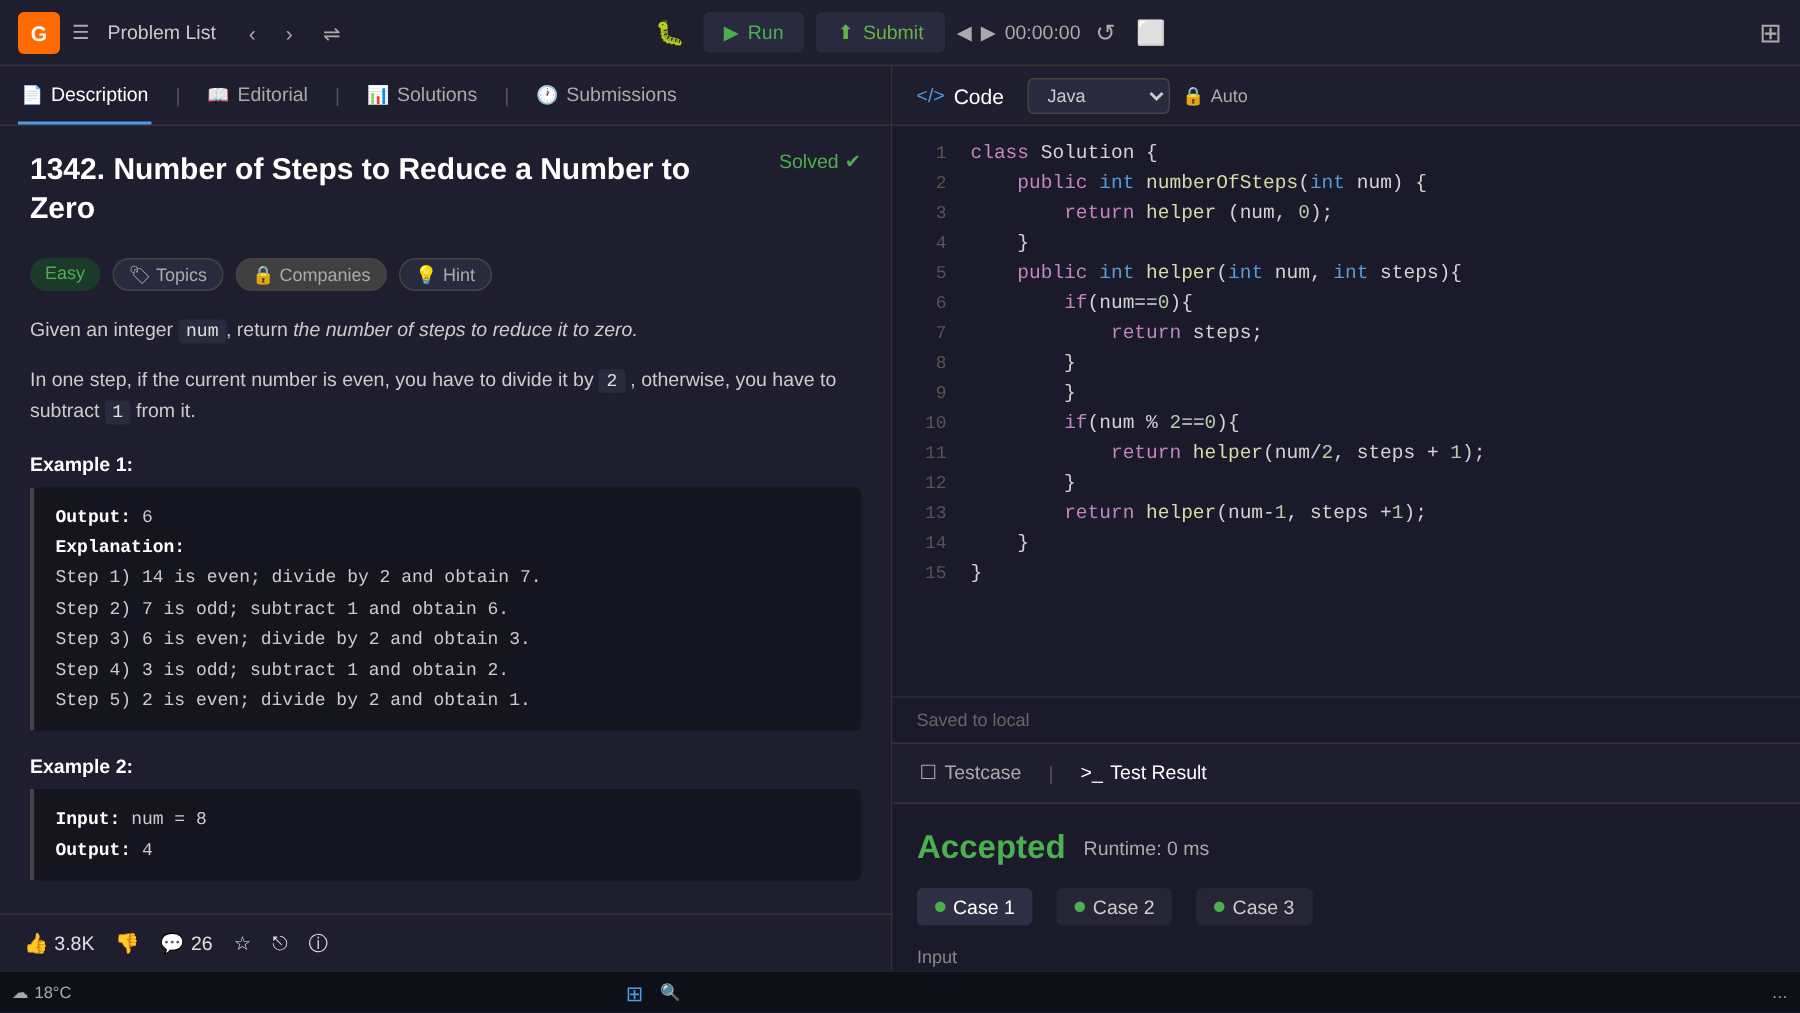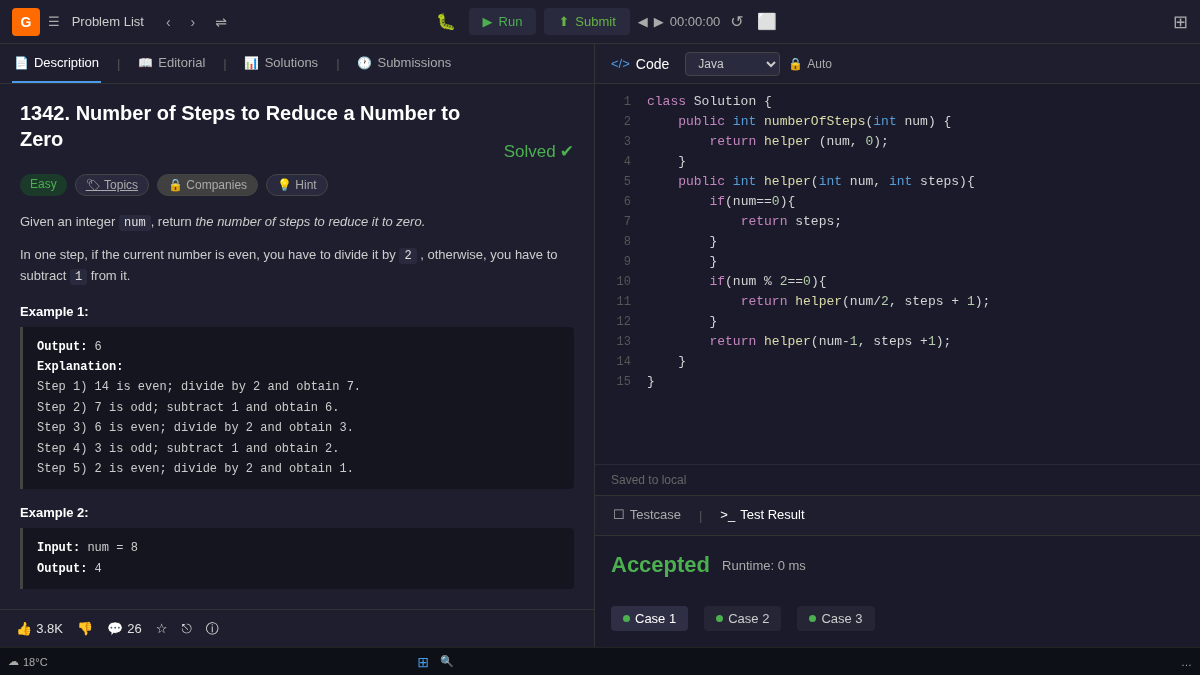--- a/index.html
+++ b/index.html
@@ -29,26 +29,26 @@
     .tab { display: flex; align-items: center; gap: 5px; color: #aaa; cursor: pointer; font-size: 13px; padding: 0 2px; height: 100%; border-bottom: 2px solid transparent; }
     .tab.active { color: #fff; border-bottom: 2px solid #4c9be8; }
     .tab-icon { font-size: 12px; }
     .tab-divider { color: #555; }
     .content-area { flex: 1; overflow-y: auto; padding: 16px 20px; }
     .content-area::-webkit-scrollbar { width: 6px; }
     .content-area::-webkit-scrollbar-track { background: #1e1e2e; }
     .content-area::-webkit-scrollbar-thumb { background: #444; border-radius: 3px; }
 
     .problem-title { font-size: 20px; font-weight: 600; color: #fff; margin-bottom: 8px; line-height: 1.3; }
-    .solved-badge { display: inline-flex; align-items: center; gap: 4px; color: #4caf50; font-size: 17px; margin-left: 12px; vertical-align: middle; margin-top: 41px; }
+    .solved-badge { display: inline-flex; align-items: center; gap: 4px; color: #4caf50; font-size: 13px; margin-left: 12px; vertical-align: middle; }
     .title-row { display: flex; align-items: flex-start; margin-bottom: 12px; }
     .meta-tags { display: flex; gap: 8px; margin-bottom: 16px; }
     .tag { padding: 3px 10px; border-radius: 12px; font-size: 12px; cursor: pointer; }
     .tag-easy { background: #1b3a2a; color: #4caf50; }
-    .tag-topics { background: #2a2a3e; color: #aaa; border: 1px solid #444; text-decoration: underline; }
+    .tag-topics { background: #2a2a3e; color: #aaa; border: 1px solid #444; }
     .tag-companies { background: #404040; color: #aaa; border: 1px solid #444; }
     .tag-hint { background: #2a2a3e; color: #aaa; border: 1px solid #444; }
     .description-text { color: #ccc; line-height: 1.6; margin-bottom: 12px; font-size: 13px; }
     .inline-code { background: #2a2a3e; padding: 1px 5px; border-radius: 3px; font-family: 'Courier New', monospace; font-size: 12px; color: #e0e0e0; }
     .example-block { margin: 16px 0; }
     .example-title { font-weight: 700; color: #fff; margin-bottom: 8px; font-size: 13px; }
     .example-content { background: #15151f; border-left: 3px solid #444; padding: 10px 14px; border-radius: 0 4px 4px 0; font-family: 'Courier New', monospace; font-size: 12px; line-height: 1.7; color: #ccc; }
     .example-content b { color: #fff; }
 
     
@@ -67,21 +67,21 @@
     .code-content { color: #ccc; white-space: pre; }
 
     .saved-text { padding: 8px 16px; color: #666; font-size: 12px; border-top: 1px solid #2a2a3a; }
 
     
     .bottom-panel { flex: 1; border-top: 1px solid #333; display: flex; flex-direction: column; overflow: hidden; }
     .bottom-tabs { display: flex; align-items: center; padding: 0 16px; height: 40px; border-bottom: 1px solid #333; background: #1e1e2e; gap: 16px; }
     .bottom-tab { display: flex; align-items: center; gap: 5px; color: #aaa; cursor: pointer; font-size: 13px; padding: 0 2px; height: 100%; border-bottom: 2px solid transparent; }
     .bottom-tab.active { color: #fff; border-bottom: 2px solid transparent; font-weight: 500; }
     .bottom-content { flex: 1; overflow-y: auto; padding: 16px; }
-    .accepted-row { display: flex; align-items: center; gap: 12px; margin-bottom: 28px; }
+    .accepted-row { display: flex; align-items: center; gap: 12px; margin-bottom: 14px; }
     .accepted-text { font-size: 22px; font-weight: 700; color: #4caf50; }
     .runtime-text { color: #aaa; font-size: 13px; }
     .case-tabs { display: flex; gap: 16px; margin-bottom: 14px; align-items: flex-end; }
     .case-tab { display: flex; align-items: center; gap: 5px; background: #252535; border: none; color: #ccc; padding: 5px 12px; border-radius: 4px; cursor: pointer; font-size: 13px; }
     .case-tab.active { background: #2e2e45; color: #fff; }
     .case-dot { width: 7px; height: 7px; border-radius: 50%; background: #4caf50; display: inline-block; }
     .input-label { color: #888; font-size: 12px; margin-bottom: 6px; }
 
     
     .taskbar { height: 28px; background: #0d1117; display: flex; align-items: center; padding: 0 8px; gap: 8px; border-top: 1px solid #222; }

